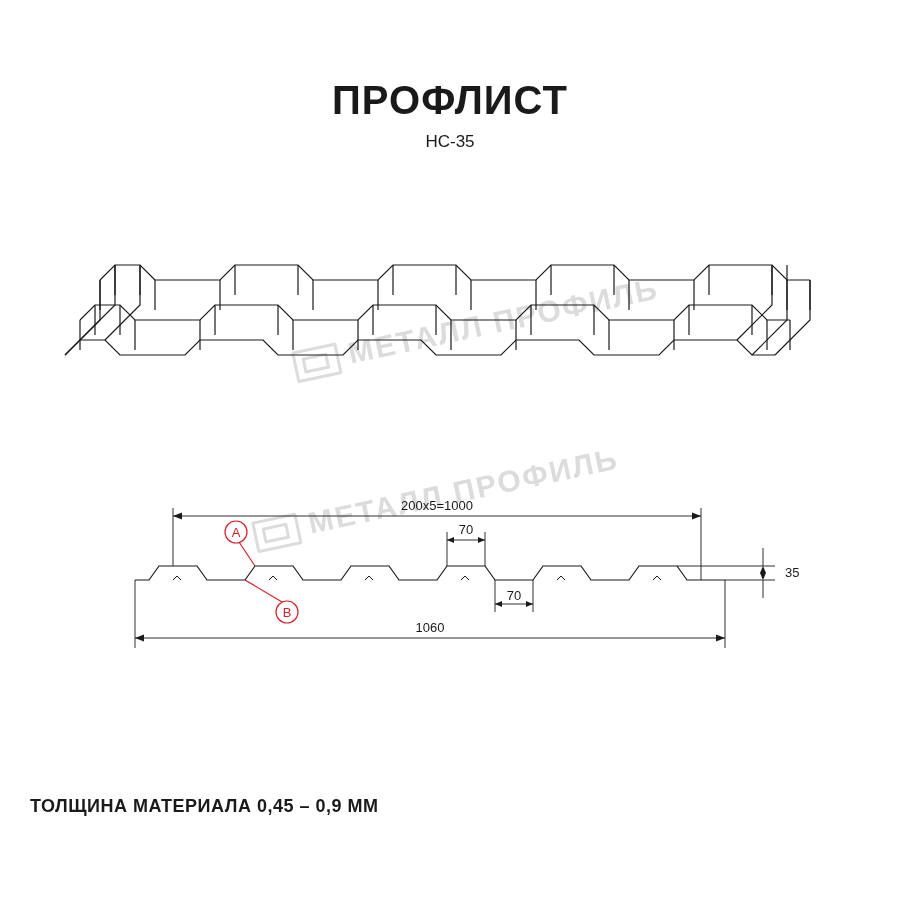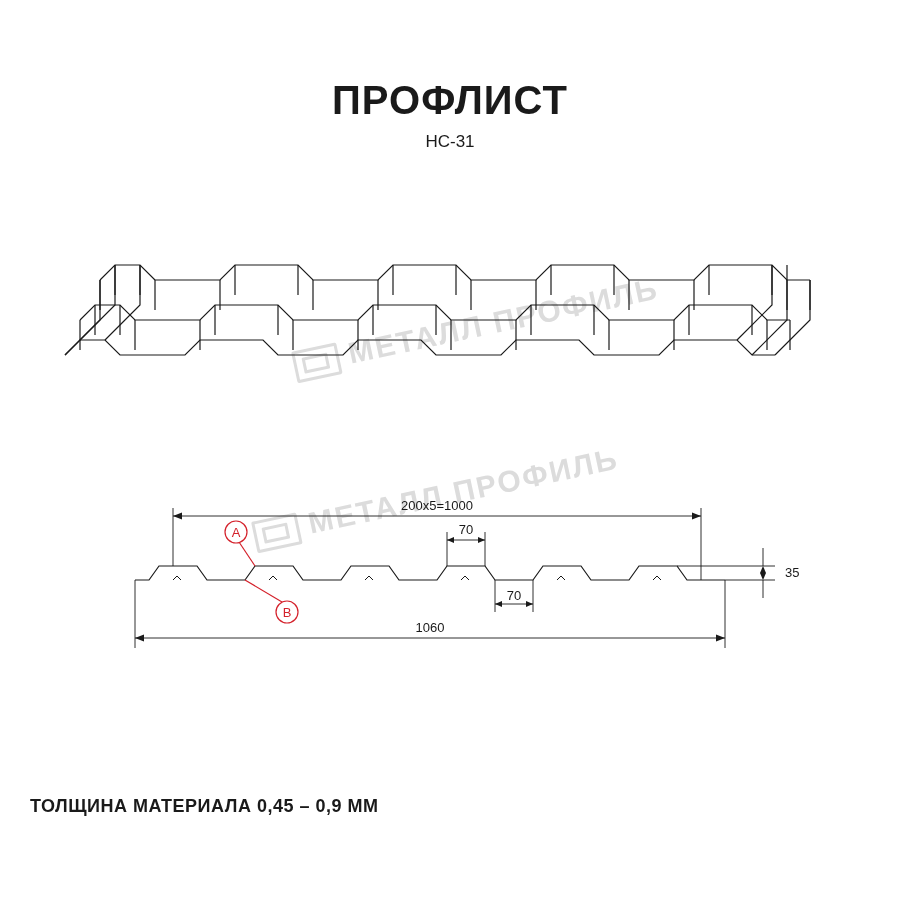--- a/index.html
+++ b/index.html
@@ -122,21 +122,21 @@
     font-size: 13px;
     fill: #d4212b;
   }
 </style>
 </head>
 <body>
 
 <div class="page">
 
   <div class="title">ПРОФЛИСТ</div>
-  <div class="subtitle">НС-31</div>
+  <div class="subtitle">НС-35</div>
 
   <div class="wm wm1">
     <span class="wm-logo"></span><span>МЕТАЛЛ ПРОФИЛЬ</span>
   </div>
   <div class="wm wm2">
     <span class="wm-logo"></span><span>МЕТАЛЛ ПРОФИЛЬ</span>
   </div>
 
   <div class="iso-wrap">
     <svg width="790" height="185" viewBox="0 0 790 185">

